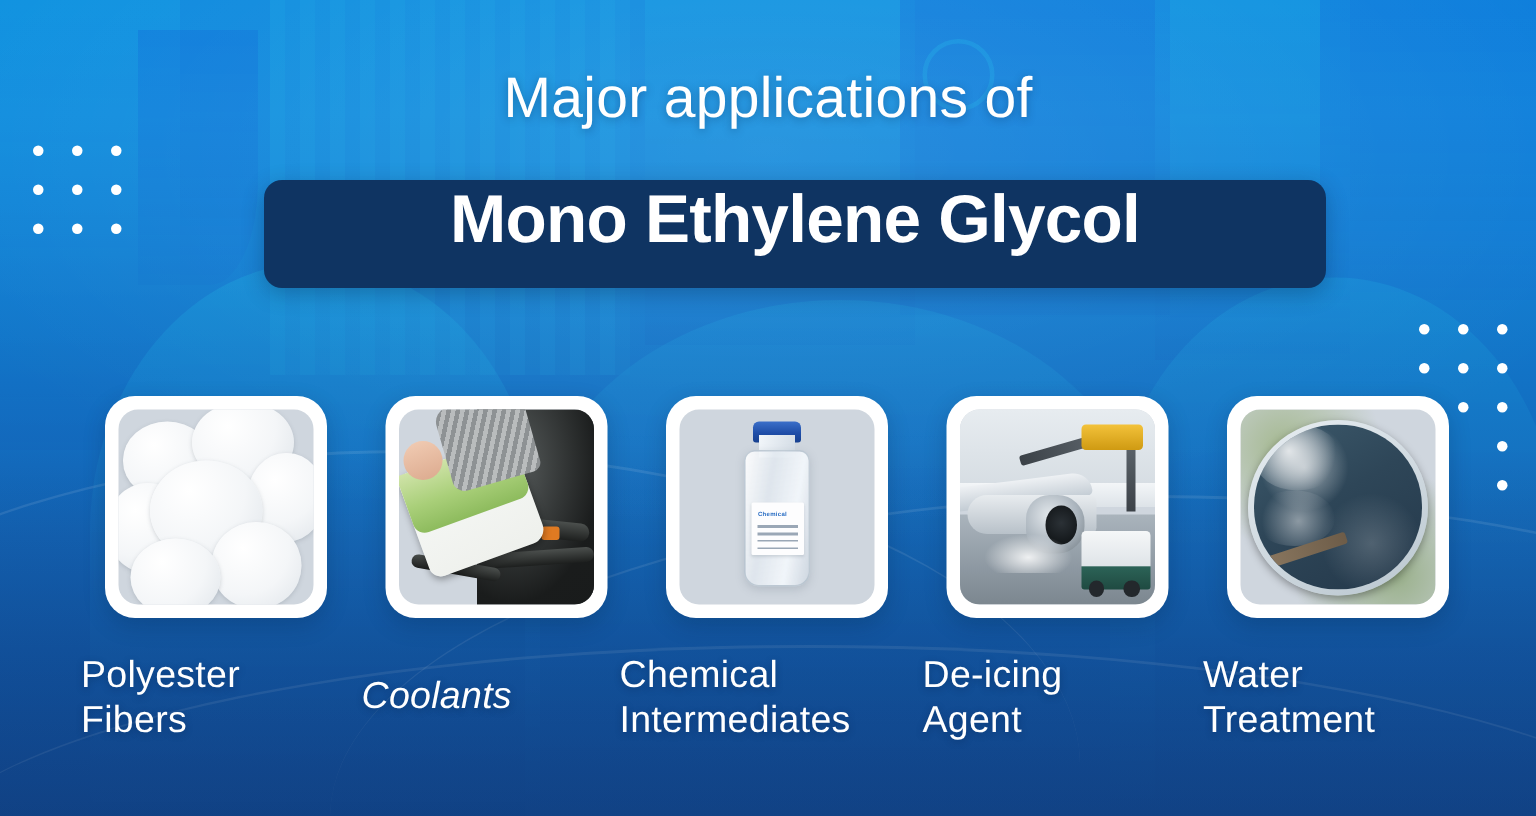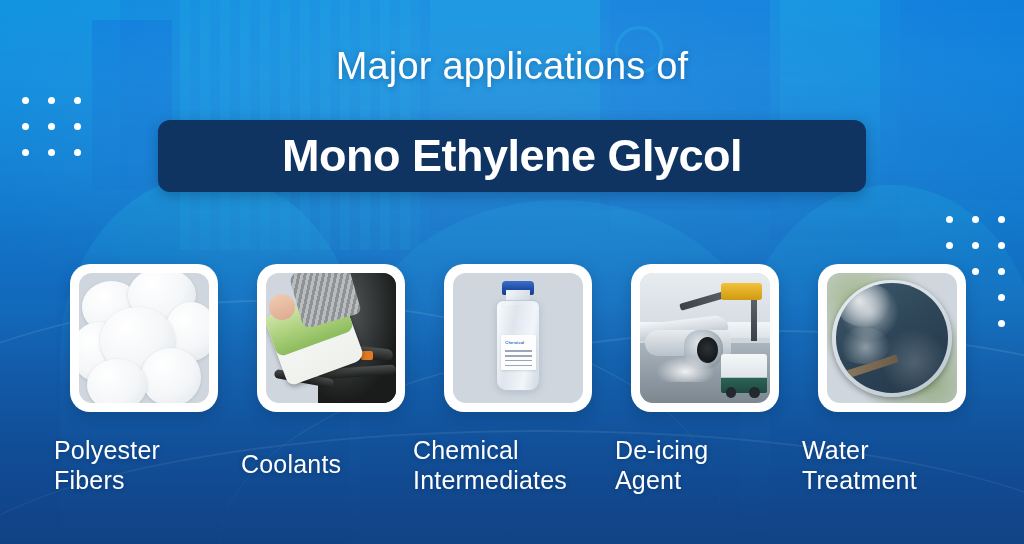--- a/index.html
+++ b/index.html
@@ -80,26 +80,26 @@
     position:absolute; left:0; right:0; top:45px;
     text-align:center;
     font-size:38px;
     font-weight:300;
     letter-spacing:.2px;
     color:#ffffff;
     text-shadow:0 1px 6px rgba(2,40,84,.35);
   }
   .title-banner{
     position:absolute;
-    left:158px; top:120px;
+    left:176px; top:120px;
     width:708px; height:72px;
     background:#0f3462;
     border-radius:12px;
     box-shadow:0 4px 14px rgba(3,30,64,.30);
-    display:flex; align-items:center; justify-content:center;
+    display:flex; justify-content:center;
   }
   .title-banner h1{
     font-size:45px;
     font-weight:bold;
     color:#ffffff;
     letter-spacing:-0.5px;
     white-space:nowrap;
   }
 
   
@@ -456,21 +456,21 @@
           <div class="foam2"></div>
           <div class="bridge"></div>
         </div>
       </div>
     </div>
 
   </div>
 
   <div class="label" style="left:54px;width:180px;top:436px;">Polyester
 Fibers</div>
-  <div class="label" style="left:241px;width:180px;top:450px;">Coolants</div>
+  <div class="label" style="left:241px;width:180px;top:450px;font-style:italic;">Coolants</div>
   <div class="label" style="left:413px;width:210px;top:436px;">Chemical
 Intermediates</div>
   <div class="label" style="left:802px;width:180px;top:436px;">Water
 Treatment</div>
   <div class="label" style="left:615px;width:180px;top:436px;">De-icing
 Agent</div>
 
 </div>
 
 </body></html>

